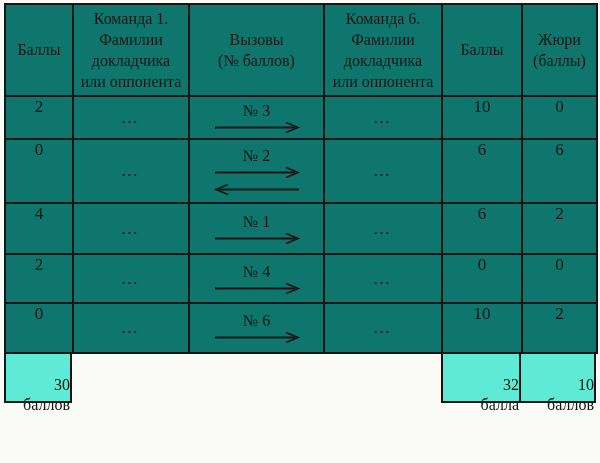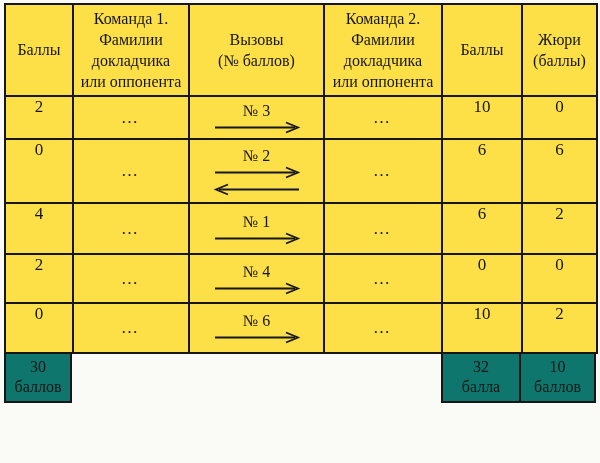--- a/index.html
+++ b/index.html
@@ -21,21 +21,21 @@
 
   table.protocol {
     border-collapse: collapse;
     table-layout: fixed;
     width: 592px;
   }
   table.protocol th,
   table.protocol td {
     border: 2px solid #161616;
     padding: 0;
-    background: #fde047;
+    background: #0f766e;
   }
 
   
   tr.header-row { height: 92px; }
   th.hdr {
     font-weight: normal;
     font-size: 16px;
     line-height: 1.32;
     text-align: center;
     vertical-align: middle;
@@ -72,26 +72,26 @@
   
   .totals-row {
     display: flex;
     width: 592px;
     align-items: stretch;
   }
   .total-box {
     height: 49px;
     border: 2px solid #161616;
     border-top: none;
-    background: #0f766e;
+    background: #5eead4;
     font-size: 16px;
     line-height: 1.25;
-    text-align: center;
+    text-align: right;
     white-space: pre-line;
-    padding-top: 3px;
+    padding-top: 21px;
   }
   .total-team1 { width: 68px; }
   .totals-gap  { width: 369px; }
   .total-team2 { width: 80px; }
   .total-jury  { width: 75px; border-left: none; }
 </style>
 </head>
 <body>
 
 <div class="page">
@@ -108,21 +108,21 @@
 
     <tbody>
         <tr class="header-row">
       <th class="hdr">Баллы</th>
       <th class="hdr">Команда 1.
 Фамилии
 докладчика
 или оппонента</th>
       <th class="hdr">Вызовы
 (№ баллов)</th>
-      <th class="hdr">Команда 2.
+      <th class="hdr">Команда 6.
 Фамилии
 докладчика
 или оппонента</th>
       <th class="hdr">Баллы</th>
       <th class="hdr">Жюри
 (баллы)</th>
     </tr>
 
     <tr style="height:43px">
       <td class="num">2</td>

